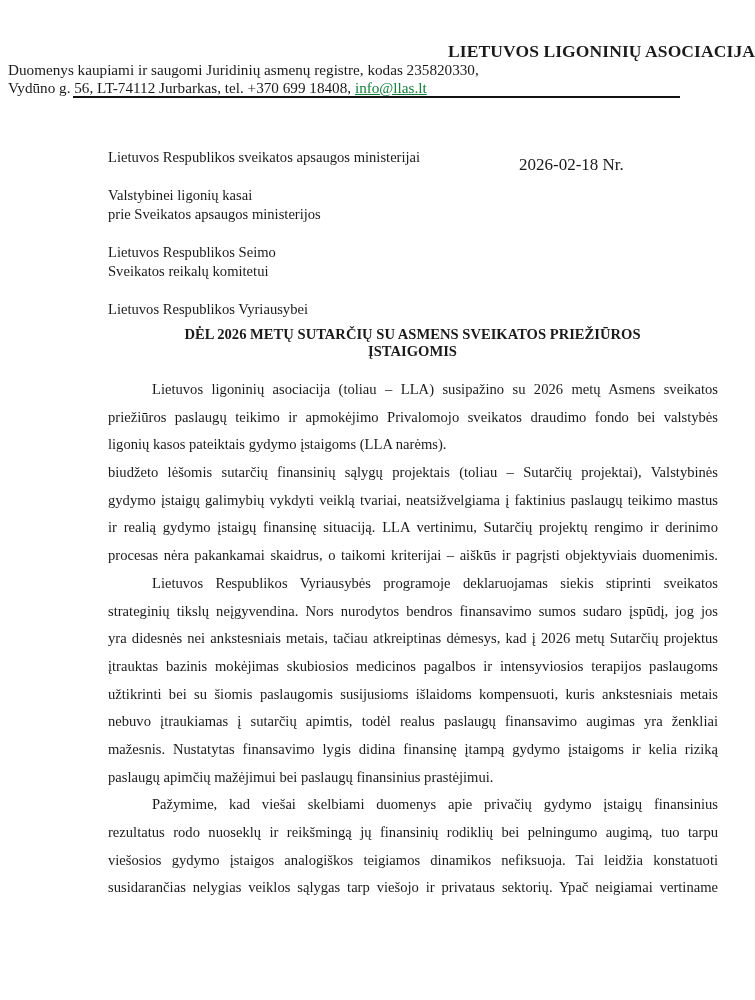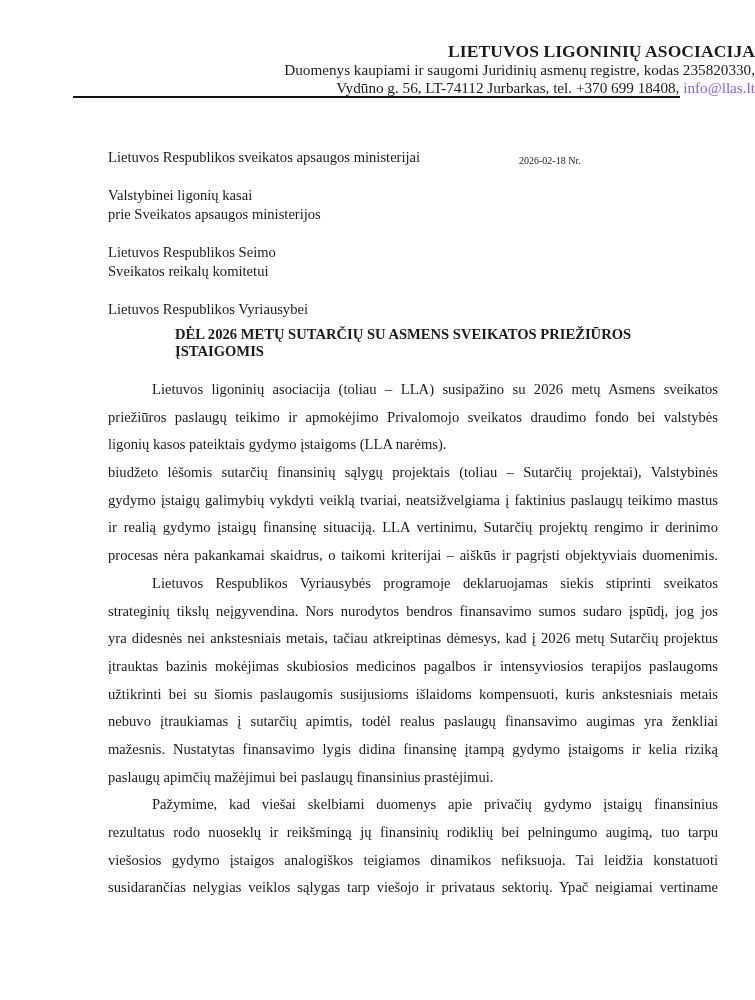--- a/index.html
+++ b/index.html
@@ -28,29 +28,30 @@
       text-align: right;
       font-weight: bold;
       font-size: 17.5px;
       letter-spacing: 0.1px;
       padding-left: 8px;
       box-sizing: border-box;
     }
     .lh-line {
       position: absolute;
       left: 0; width: 755px;
-      text-align: right;
+      text-align: left;
       font-size: 15.2px;
       padding-left: 8px;
       box-sizing: border-box;
     }
     .lh-line1 { top: 61px; }
     .lh-line2 { top: 79px; }
     .lh-email {
-      color: #8b5cf6;
+      color: #15803d;
+      text-decoration: underline;
     }
     .lh-rule {
       position: absolute;
       left: 73px;
       width: 607px;
       top: 96px;
       height: 0;
       border-top: 2px solid #111;
     }
     
@@ -61,29 +62,29 @@
       font-size: 14.6px;
       line-height: 19px;
     }
     .recipients .rcpt {
       margin: 0 0 19px 0;
     }
     .date-line {
       position: absolute;
       left: 519px;
       top: 155px;
-      font-size: 10px;
+      font-size: 17px;
     }
     
     .doc-title {
       position: absolute;
       left: 150px;
       width: 500px;
       top: 326px;
-      text-align: left;
+      text-align: center;
       font-weight: bold;
       font-size: 14.6px;
       line-height: 17px;
       padding-left: 25px;
       box-sizing: border-box;
     }
     
     .body-text {
       position: absolute;
       left: 108px;

